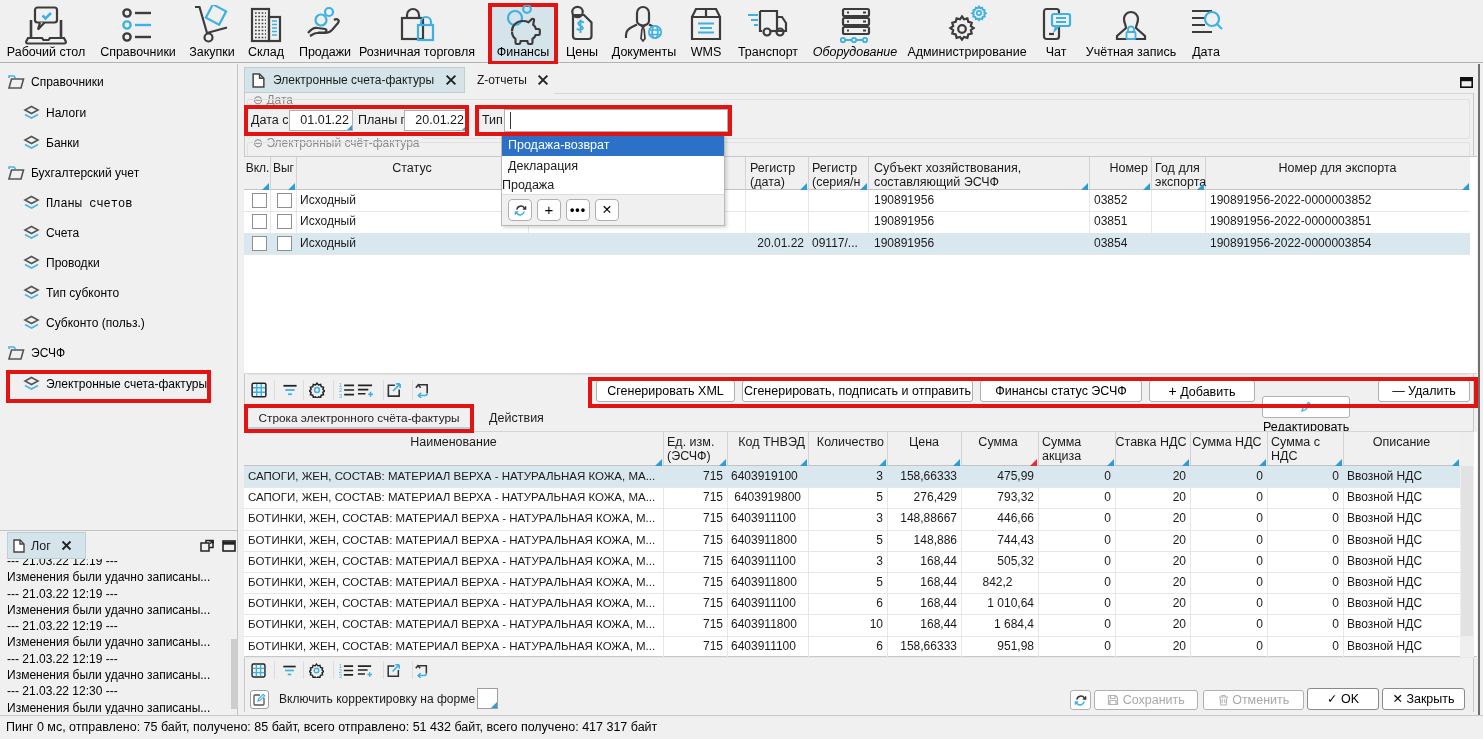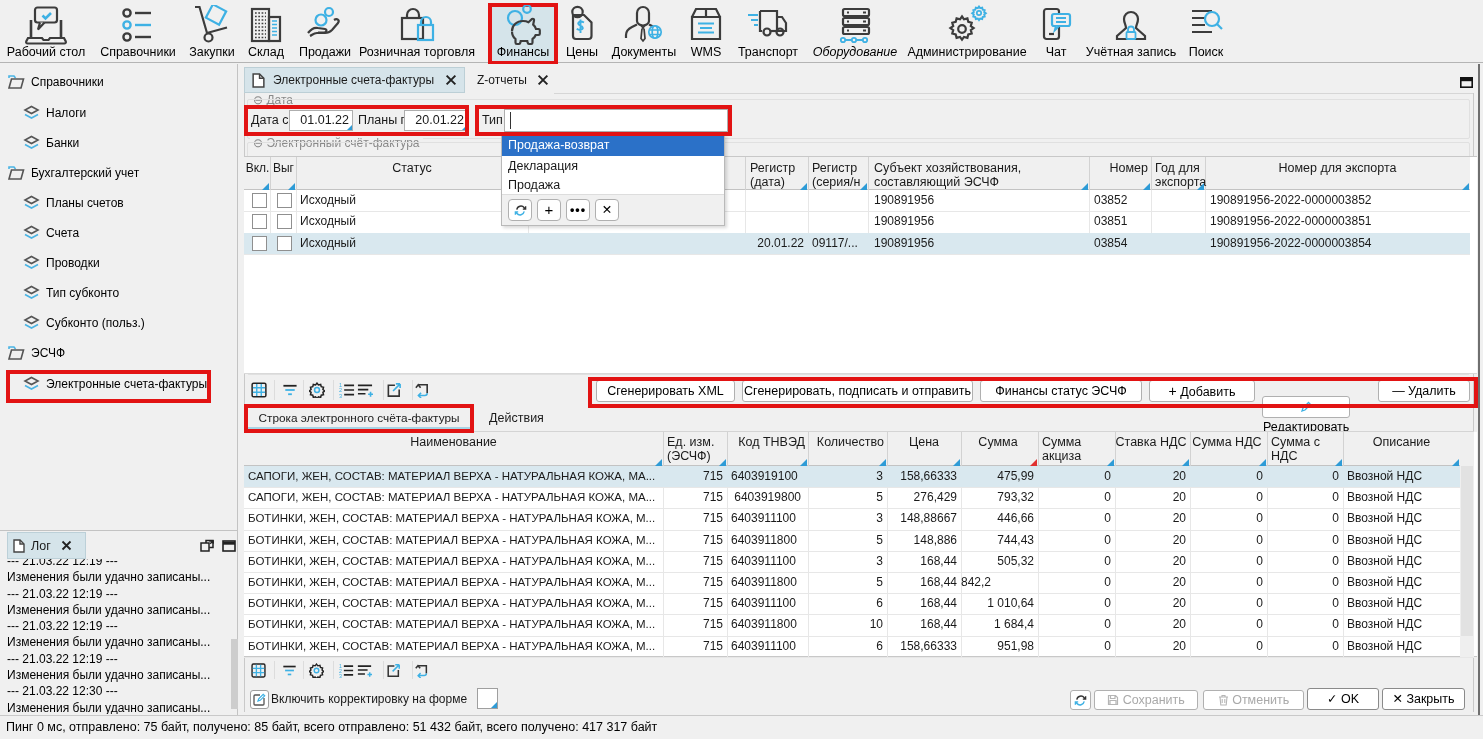--- a/index.html
+++ b/index.html
@@ -202,41 +202,41 @@
  <div class="lab">Учётная запись</div>
 </div>
 <div class="tbi" style="left:1146px;width:120px;">
  <svg width="40" height="40" viewBox="0 0 40 40" fill="none" stroke="#3c3c3c" stroke-width="2.2">
   <path d="M6 6 h20 M6 13 h13 M6 20 h13 M6 27 h20"></path>
   <g stroke="#3eb1e4">
           <circle cx="26" cy="14" r="7"></circle>
           <path d="M31 19 l5 5"></path>
         </g>
  </svg>
- <div class="lab">Поиск</div>
+ <div class="lab">Дата</div>
 </div>
 </div>
 <div id="sidebar">
 <div class="tree-item" style="top:10px;left:8px;"><svg width="17" height="15" viewBox="0 0 17 15" fill="none">
         <path d="M1 4 V2 h5 l1.5 2" stroke="#4ab4e4" stroke-width="1.6"></path>
         <path d="M3.5 5 h12 l-2.5 9 h-12 z" stroke="#555" stroke-width="1.6"></path>
       </svg><span style="margin-left:6px;">Справочники</span></div>
 <div class="tree-item" style="top:40.5px;left:23px;"><svg width="17" height="15" viewBox="0 0 17 15" fill="none">
         <path d="M2 9.5 l6.5 3.5 6.5 -3.5" stroke="#4ab4e4" stroke-width="1.6"></path>
         <path d="M8.5 1.5 L15 5 L8.5 8.5 L2 5 Z" stroke="#555" stroke-width="1.6"></path>
       </svg><span style="margin-left:6px;">Налоги</span></div>
 <div class="tree-item" style="top:70.5px;left:23px;"><svg width="17" height="15" viewBox="0 0 17 15" fill="none">
         <path d="M2 9.5 l6.5 3.5 6.5 -3.5" stroke="#4ab4e4" stroke-width="1.6"></path>
         <path d="M8.5 1.5 L15 5 L8.5 8.5 L2 5 Z" stroke="#555" stroke-width="1.6"></path>
       </svg><span style="margin-left:6px;">Банки</span></div>
 <div class="tree-item" style="top:100.5px;left:8px;"><svg width="17" height="15" viewBox="0 0 17 15" fill="none">
         <path d="M1 4 V2 h5 l1.5 2" stroke="#4ab4e4" stroke-width="1.6"></path>
         <path d="M3.5 5 h12 l-2.5 9 h-12 z" stroke="#555" stroke-width="1.6"></path>
       </svg><span style="margin-left:6px;">Бухгалтерский учет</span></div>
-<div class="tree-item" style="top:131px;left:23px;"><svg width="17" height="15" viewBox="0 0 17 15" fill="none">
+<div class="tree-item" style="top:131px;left:23px;font-family:Liberation Mono, monospace;"><svg width="17" height="15" viewBox="0 0 17 15" fill="none">
         <path d="M2 9.5 l6.5 3.5 6.5 -3.5" stroke="#4ab4e4" stroke-width="1.6"></path>
         <path d="M8.5 1.5 L15 5 L8.5 8.5 L2 5 Z" stroke="#555" stroke-width="1.6"></path>
       </svg><span style="margin-left:6px;">Планы счетов</span></div>
 <div class="tree-item" style="top:161px;left:23px;"><svg width="17" height="15" viewBox="0 0 17 15" fill="none">
         <path d="M2 9.5 l6.5 3.5 6.5 -3.5" stroke="#4ab4e4" stroke-width="1.6"></path>
         <path d="M8.5 1.5 L15 5 L8.5 8.5 L2 5 Z" stroke="#555" stroke-width="1.6"></path>
       </svg><span style="margin-left:6px;">Счета</span></div>
 <div class="tree-item" style="top:191px;left:23px;"><svg width="17" height="15" viewBox="0 0 17 15" fill="none">
         <path d="M2 9.5 l6.5 3.5 6.5 -3.5" stroke="#4ab4e4" stroke-width="1.6"></path>
         <path d="M8.5 1.5 L15 5 L8.5 8.5 L2 5 Z" stroke="#555" stroke-width="1.6"></path>
@@ -565,21 +565,21 @@
 <div style="position:absolute;left:871px;top:118.8px;width:71px;height:21.2px;font-size:12px;line-height:21.2px;text-align:right;overflow:hidden;white-space:nowrap;">20</div>
 <div style="position:absolute;left:946px;top:118.8px;width:73px;height:21.2px;font-size:12px;line-height:21.2px;text-align:right;overflow:hidden;white-space:nowrap;">0</div>
 <div style="position:absolute;left:1023px;top:118.8px;width:72px;height:21.2px;font-size:12px;line-height:21.2px;text-align:right;overflow:hidden;white-space:nowrap;">0</div>
 <div style="position:absolute;left:1103px;top:118.8px;width:110px;height:21.2px;font-size:12px;line-height:21.2px;text-align:left;overflow:hidden;white-space:nowrap;">Ввозной НДС</div>
 <div style="position:absolute;left:0;top:161.2px;width:1230px;height:1px;background:#e7e7e7;"></div>
 <div style="position:absolute;left:4px;top:140.0px;width:412px;height:21.2px;font-size:11.5px;line-height:21.2px;text-align:left;overflow:hidden;white-space:nowrap;">БОТИНКИ, ЖЕН, СОСТАВ: МАТЕРИАЛ ВЕРХА - НАТУРАЛЬНАЯ КОЖА, М...</div>
 <div style="position:absolute;left:419px;top:140.0px;width:60px;height:21.2px;font-size:12px;line-height:21.2px;text-align:right;overflow:hidden;white-space:nowrap;">715</div>
 <div style="position:absolute;left:487px;top:140.0px;width:70px;height:21.2px;font-size:12px;line-height:21.2px;text-align:left;overflow:hidden;white-space:nowrap;">6403911800</div>
 <div style="position:absolute;left:564px;top:140.0px;width:75px;height:21.2px;font-size:12px;line-height:21.2px;text-align:right;overflow:hidden;white-space:nowrap;">5</div>
 <div style="position:absolute;left:643px;top:140.0px;width:70px;height:21.2px;font-size:12px;line-height:21.2px;text-align:right;overflow:hidden;white-space:nowrap;">168,44</div>
-<div style="position:absolute;left:717px;top:140.0px;width:73px;height:21.2px;font-size:12px;line-height:21.2px;text-align:left;overflow:hidden;white-space:nowrap;">842,2</div>
+<div style="position:absolute;left:717px;top:140.0px;width:73px;height:21.2px;font-size:12px;line-height:21.2px;text-align:center;overflow:hidden;white-space:nowrap;">842,2</div>
 <div style="position:absolute;left:794px;top:140.0px;width:73px;height:21.2px;font-size:12px;line-height:21.2px;text-align:right;overflow:hidden;white-space:nowrap;">0</div>
 <div style="position:absolute;left:871px;top:140.0px;width:71px;height:21.2px;font-size:12px;line-height:21.2px;text-align:right;overflow:hidden;white-space:nowrap;">20</div>
 <div style="position:absolute;left:946px;top:140.0px;width:73px;height:21.2px;font-size:12px;line-height:21.2px;text-align:right;overflow:hidden;white-space:nowrap;">0</div>
 <div style="position:absolute;left:1023px;top:140.0px;width:72px;height:21.2px;font-size:12px;line-height:21.2px;text-align:right;overflow:hidden;white-space:nowrap;">0</div>
 <div style="position:absolute;left:1103px;top:140.0px;width:110px;height:21.2px;font-size:12px;line-height:21.2px;text-align:left;overflow:hidden;white-space:nowrap;">Ввозной НДС</div>
 <div style="position:absolute;left:0;top:182.39999999999998px;width:1230px;height:1px;background:#e7e7e7;"></div>
 <div style="position:absolute;left:4px;top:161.2px;width:412px;height:21.2px;font-size:11.5px;line-height:21.2px;text-align:left;overflow:hidden;white-space:nowrap;">БОТИНКИ, ЖЕН, СОСТАВ: МАТЕРИАЛ ВЕРХА - НАТУРАЛЬНАЯ КОЖА, М...</div>
 <div style="position:absolute;left:419px;top:161.2px;width:60px;height:21.2px;font-size:12px;line-height:21.2px;text-align:right;overflow:hidden;white-space:nowrap;">715</div>
 <div style="position:absolute;left:487px;top:161.2px;width:70px;height:21.2px;font-size:12px;line-height:21.2px;text-align:left;overflow:hidden;white-space:nowrap;">6403911100</div>
 <div style="position:absolute;left:564px;top:161.2px;width:75px;height:21.2px;font-size:12px;line-height:21.2px;text-align:right;overflow:hidden;white-space:nowrap;">6</div>
@@ -657,41 +657,41 @@
 <div style="position:absolute;left:59px;top:597px;width:1px;height:18px;background:#dcdcdc;"></div>
 <div style="position:absolute;left:88.9px;top:597px;width:1px;height:18px;background:#dcdcdc;"></div>
 <div style="position:absolute;left:138.9px;top:597px;width:1px;height:18px;background:#dcdcdc;"></div>
 <div style="position:absolute;left:168.1px;top:597px;width:1px;height:18px;background:#dcdcdc;"></div>
     </div>
 
 <div style="position:absolute;left:6px;top:626px;width:19px;height:19px;background:#fff;border:1px solid #9f9f9f;border-radius:3px;"><svg width="13" height="13" viewBox="0 0 13 13" style="margin:2px;">
         <path d="M11 5 v6 a1 1 0 0 1 -1 1 h-8 a1 1 0 0 1 -1 -1 v-8 a1 1 0 0 1 1 -1 h5" fill="none" stroke="#555" stroke-width="1.3"></path>
         <path d="M5 8 l.7 -2.2 4.5 -4.5 1.5 1.5 -4.5 4.5 z" fill="none" stroke="#3eb1e4" stroke-width="1.2"></path>
       </svg></div>
-<div style="position:absolute;left:27px;top:626px;font-size:12px;line-height:19px;text-align:center;">Включить корректировку на форме</div>
+<div style="position:absolute;left:35px;top:626px;font-size:12px;line-height:19px;text-align:center;">Включить корректировку на форме</div>
 <div style="position:absolute;left:233px;top:624px;width:21px;height:21px;background:#fff;border:1px solid #9f9f9f;">
       <i style="position:absolute;right:0;bottom:0;border-left:6px solid transparent;border-bottom:6px solid #2e9bd6;"></i>
     </div>
 <div class="btn" style="left:826px;top:626px;width:21px;height:20px;"><svg width="13" height="13" viewBox="0 0 14 14" style="margin-top:3px;">
         <path d="M3 6 a4.5 4.5 0 0 1 8 -2 l1.5 1.5 M12.5 2.5 v3 h-3" fill="none" stroke="#333" stroke-width="1.5"></path>
         <path d="M11 8 a4.5 4.5 0 0 1 -8 2 L1.5 8.5 M1.5 11.5 v-3 h3" fill="none" stroke="#3eb1e4" stroke-width="1.5"></path>
       </svg></div>
 <div class="btn" style="left:850px;top:626px;width:104px;height:20px;line-height:18px;color:#a9a9a9;"><svg width="12" height="12" viewBox="0 0 12 12" style="vertical-align:-2px;">
         <path d="M1.5 1.5 h7 l2 2 v7 h-9 z M3.5 1.5 v3 h4.5 v-3 M3 10.5 v-4 h6 v4" fill="none" stroke="#b5b5b5" stroke-width="1.2"></path>
       </svg> Сохранить</div>
 <div class="btn" style="left:959px;top:626px;width:101px;height:20px;line-height:18px;color:#a9a9a9;"><svg width="11" height="12" viewBox="0 0 11 12" style="vertical-align:-2px;">
         <path d="M1 3 h9 M2 3 l.8 8 h5.4 l.8 -8 M4 3 v-1.5 h3 V3 M4.2 5 v4 M6.8 5 v4" fill="none" stroke="#b5b5b5" stroke-width="1.1"></path>
       </svg> Отменить</div>
 <div class="btn" style="left:1063px;top:624px;width:72px;height:22px;line-height:20px;border-color:#8a8a8a;">✓ OK</div>
 <div class="btn" style="left:1138px;top:624px;width:83px;height:22px;line-height:20px;border-color:#8a8a8a;">✕ Закрыть</div>
 
 <div id="dropdown" style="z-index:20;position:absolute;left:257px;top:70px;width:224px;height:92px;background:#fff;border:1px solid #b9b9b9;box-shadow:2px 2px 3px rgba(0,0,0,0.15);">
  <div style="height:21px;background:#2b71c8;color:#fff;font-size:12.5px;line-height:21px;padding-left:6px;">Продажа-возврат</div>
  <div style="height:20px;font-size:12.5px;line-height:20px;padding-left:6px;">Декларация</div>
- <div style="height:18px;font-size:12.5px;line-height:18px;padding-left:6px;">Продажа</div>
+ <div style="height:18px;font-size:12.5px;line-height:18px;">Продажа</div>
  <div style="position:absolute;left:0;top:59px;width:222px;height:31px;background:#f0f0f0;border-top:1px solid #ddd;"></div>
  <div class="btn" style="left:6px;top:64px;width:24px;height:22px;border-radius:4px;"><svg width="13" height="13" viewBox="0 0 14 14" style="margin-top:4px;">
           <path d="M3 6 a4.5 4.5 0 0 1 8 -2 l1.5 1.5 M12.5 2.5 v3 h-3" fill="none" stroke="#333" stroke-width="1.5"></path>
           <path d="M11 8 a4.5 4.5 0 0 1 -8 2 L1.5 8.5 M1.5 11.5 v-3 h3" fill="none" stroke="#3eb1e4" stroke-width="1.5"></path>
         </svg></div>
  <div class="btn" style="left:35px;top:64px;width:24px;height:22px;border-radius:4px;font-size:15px;line-height:20px;">+</div>
  <div class="btn" style="left:64px;top:64px;width:24px;height:22px;border-radius:4px;font-weight:bold;letter-spacing:1px;line-height:20px;">•••</div>
  <div class="btn" style="left:93px;top:64px;width:24px;height:22px;border-radius:4px;line-height:20px;">✕</div>
 </div>
 </div>

